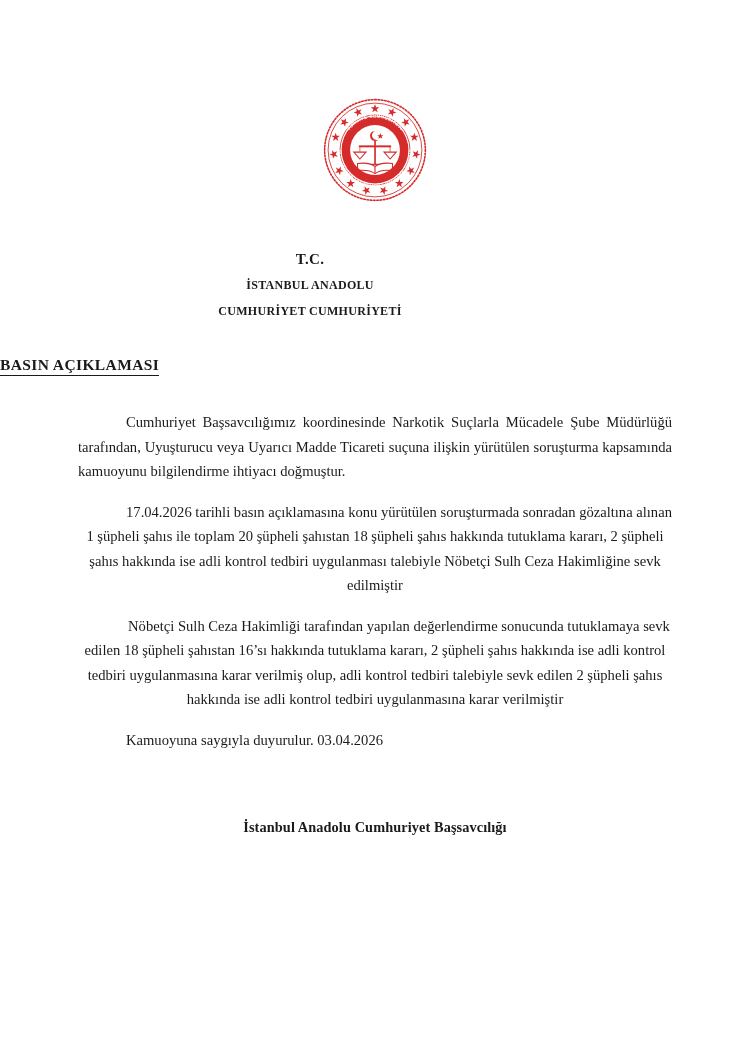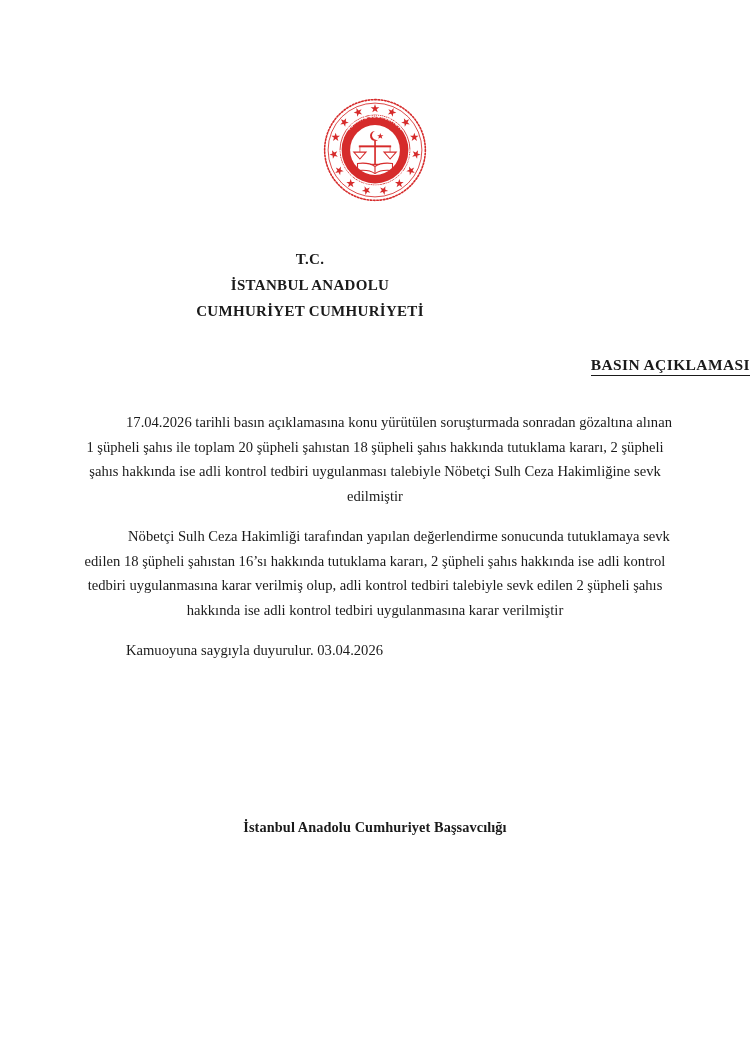--- a/index.html
+++ b/index.html
@@ -44,36 +44,36 @@
   .header-block {
     position: absolute;
     top: 246px;
     left: 0;
     width: 604px;
     text-align: center;
     margin-left: 8px;
   }
   .header-line {
     font-weight: bold;
-    font-size: 15px;
+    font-size: 12px;
     letter-spacing: 0.3px;
     line-height: 26px;
     white-space: nowrap;
   }
   .header-line.tc {
     font-size: 15px;
   }
 
   
   .doc-title-wrap {
     position: absolute;
     top: 356px;
     left: 0;
     width: 750px;
-    text-align: right;
+    text-align: left;
   }
   .doc-title {
     display: inline-block;
     font-weight: bold;
     font-size: 15.5px;
     letter-spacing: 0.4px;
     border-bottom: 1.6px solid #1a1a1a;
     padding-bottom: 1px;
   }
 
@@ -222,20 +222,21 @@
     <div class="header-line tc">T.C.</div>
     <div class="header-line">İSTANBUL ANADOLU</div>
     <div class="header-line">CUMHURİYET CUMHURİYETİ</div>
   </div>
 
   <div class="doc-title-wrap">
     <span class="doc-title">BASIN AÇIKLAMASI</span>
   </div>
 
   <div class="body-block">
+    <p class="para">Cumhuriyet Başsavcılığımız koordinesinde Narkotik Suçlarla Mücadele Şube Müdürlüğü tarafından, Uyuşturucu veya Uyarıcı Madde Ticareti suçuna ilişkin yürütülen soruşturma kapsamında kamuoyunu bilgilendirme ihtiyacı doğmuştur.</p>
     <p class="para last-of-group">17.04.2026 tarihli basın açıklamasına konu yürütülen soruşturmada sonradan gözaltına alınan 1 şüpheli şahıs ile toplam 20 şüpheli şahıstan 18 şüpheli şahıs hakkında tutuklama kararı, 2 şüpheli şahıs hakkında ise adli kontrol tedbiri uygulanması talebiyle Nöbetçi Sulh Ceza Hakimliğine  sevk edilmiştir</p>
     <p class="para last-of-group">Nöbetçi Sulh Ceza Hakimliği tarafından yapılan değerlendirme sonucunda tutuklamaya sevk edilen 18 şüpheli şahıstan 16’sı hakkında tutuklama kararı, 2 şüpheli şahıs hakkında ise adli kontrol tedbiri uygulanmasına karar verilmiş olup, adli kontrol tedbiri talebiyle sevk edilen 2 şüpheli şahıs hakkında ise adli kontrol tedbiri uygulanmasına karar verilmiştir</p>
     <p class="para plain">Kamuoyuna saygıyla duyurulur. 03.04.2026</p>
   </div>
 
   <div class="signature-wrap">
     <span class="signature">İstanbul Anadolu Cumhuriyet Başsavcılığı</span>
   </div>
 
 </div>

